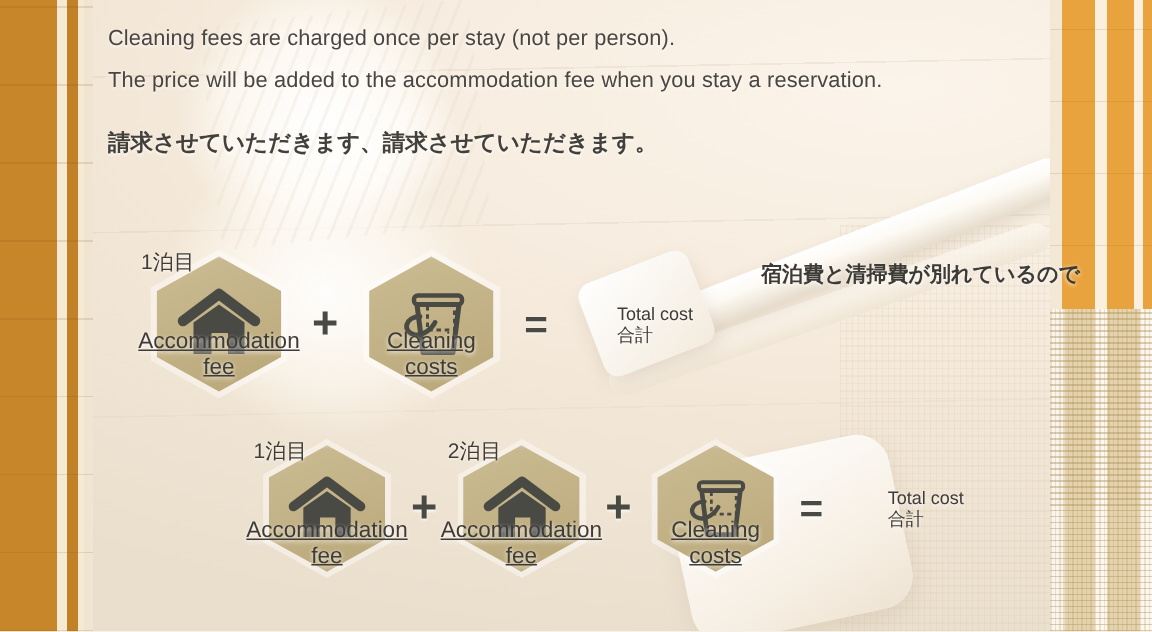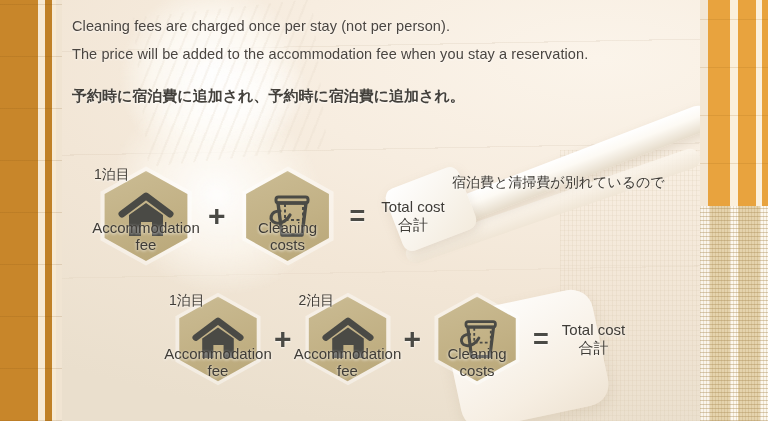--- a/index.html
+++ b/index.html
@@ -146,21 +146,21 @@
   }
   .jp-block{margin-top:13px;}
   .jp-line{
     font-size:15px;color:#43403b;line-height:1.85;font-weight:600;
     text-shadow:0 1px 2px rgba(255,255,255,.8);
   }
 
   
   .callout{
     position:absolute;left:452px;top:172px;width:268px;z-index:8;
-    text-align:left;color:#3e3b36;font-weight:400;font-size:14px;line-height:1.55;
+    text-align:right;color:#3e3b36;font-weight:700;font-size:14px;line-height:1.55;
     text-shadow:0 1px 3px rgba(255,255,255,.9);
   }
 
   
   .hex{
     position:relative;width:92px;height:92px;flex:0 0 auto;
   }
   .hex .ring,.hex .core{
     position:absolute;inset:0;
     clip-path:polygon(50% 1%,95% 26%,95% 74%,50% 99%,5% 74%,5% 26%);
@@ -185,35 +185,37 @@
     text-shadow:0 1px 2px rgba(255,255,255,.85);
     white-space:nowrap;
   }
 
   .cap{
     position:absolute;left:50%;transform:translateX(-50%);
     top:50px;width:150px;text-align:center;
     font-size:15px;color:#3f3c37;line-height:1.12;z-index:5;
     text-shadow:0 1px 3px rgba(255,255,255,.9);
     pointer-events:none;
+    text-decoration:underline;
   }
   .cap.narrow{width:108px;}
 
   .op{
     font-size:30px;font-weight:700;color:#4a4a45;line-height:1;
     text-shadow:0 1px 2px rgba(255,255,255,.75);
     flex:0 0 auto;
   }
   .op.eq{font-size:27px;}
 
   .total{
-    flex:0 0 auto;font-size:15px;color:#3f3c37;line-height:1.2;
+    flex:0 0 auto;font-size:12px;color:#3f3c37;line-height:1.2;
     text-shadow:0 1px 3px rgba(255,255,255,.9);
-  }
-  .total .jp{display:block;text-align:center;}
+    margin-left:30px;
+  }
+  .total .jp{display:block;text-align:left;}
 
   
   .row{position:absolute;display:flex;align-items:center;z-index:7;}
   #row-top{left:100px;top:170px;gap:16px;}
   #row-bottom{left:175px;top:296px;gap:13px;}
 </style>
 </head>
 <body>
 
 <div id="stage">
@@ -239,21 +241,21 @@
     </div>
     <div class="btm-weave">
       <div class="tex"></div>
     </div>
   </div>
 
   <div class="copy">
     <div class="en-line">Cleaning fees are charged once per stay (not per person).</div>
     <div class="en-line">The price will be added to the accommodation fee when you stay a reservation.</div>
     <div class="jp-block">
-      <div class="jp-line">予約時に宿泊費に追加され、予約時に宿泊費に追加され。</div>
+      <div class="jp-line">請求させていただきます、請求させていただきます。</div>
     </div>
   </div>
 
   <div class="callout">
     <div>宿泊費と清掃費が別れているので</div>
   </div>
 
   <div class="row" id="row-top">
 
     <div class="hex">

